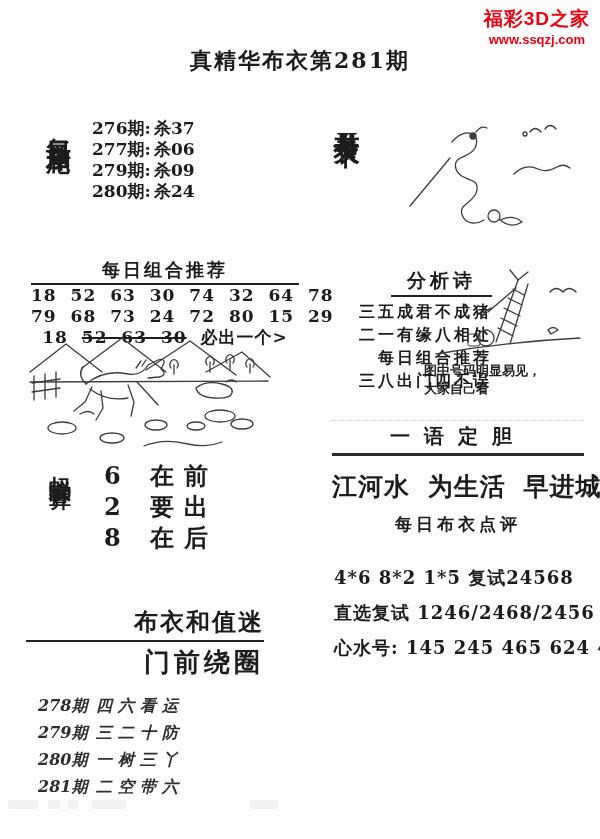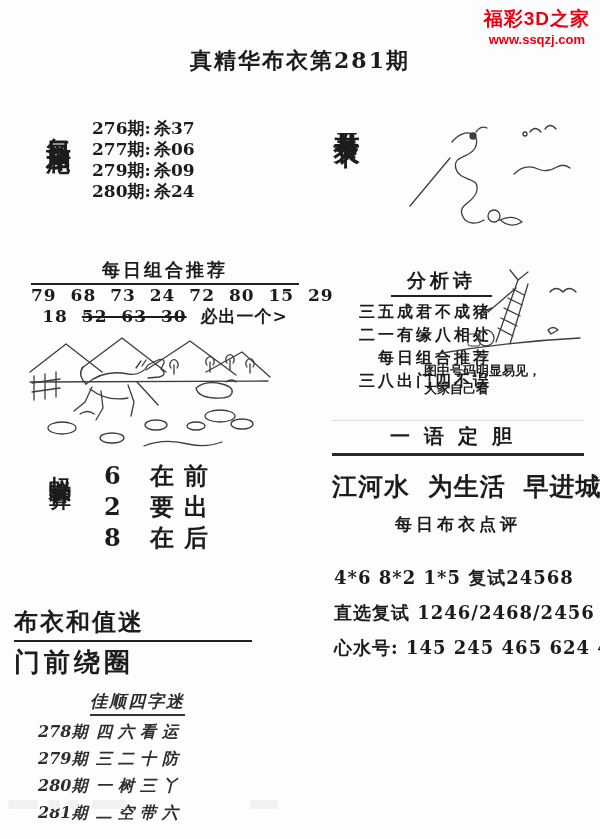--- a/index.html
+++ b/index.html
@@ -29,21 +29,21 @@
   .struck{text-decoration:line-through;text-decoration-thickness:2px;}
   
   svg{display:block;}
   .sketch path,.sketch line,.sketch ellipse,.sketch circle,.sketch polyline{fill:none;stroke:#3d3d3d;stroke-width:1.3;stroke-linecap:round;stroke-linejoin:round;}
   
   .ant-title{top:458px;left:46px;font-size:22px;letter-spacing:4px;}
   .ant-rows{top:460px;left:104px;font-size:24px;font-weight:700;line-height:31px;}
   .ant-rows .digit{display:inline-block;width:46px;}
   .ant-rows .word{letter-spacing:10px;}
   
-  .hezhi{top:606px;left:14px;width:238px;text-align:left;}
+  .hezhi{top:606px;left:26px;width:238px;text-align:right;}
   .hezhi-title{display:block;font-size:24px;font-weight:700;letter-spacing:2px;border-bottom:2px solid #222;padding-bottom:2px;}
   .hezhi-answer{font-size:26px;font-weight:700;letter-spacing:4px;margin-top:3px;}
   
   .fourchar{top:690px;left:38px;font-style:italic;color:#2e2e2e;}
   .fourchar-title{display:inline-block;margin-left:52px;font-size:17px;font-weight:700;letter-spacing:2px;border-bottom:2px solid #333;padding-bottom:1px;}
   .fourchar-rows{font-size:16px;font-weight:600;line-height:27px;margin-top:2px;}
   .fourchar-rows .period{display:inline-block;width:58px;}
   .fourchar-rows .text{letter-spacing:6px;}
   
   .buyi-title{top:112px;left:330px;font-size:26px;letter-spacing:4px;}
@@ -73,20 +73,21 @@
 <div class="abs vert kill-title">每日杀和尾</div>
 <div class="abs kill-rows">
   <div class="row"><span class="period">276期:</span><span>杀37</span></div>
   <div class="row"><span class="period">277期:</span><span>杀06</span></div>
   <div class="row"><span class="period">279期:</span><span>杀09</span></div>
   <div class="row"><span class="period">280期:</span><span>杀24</span></div>
 </div>
 
 <div class="abs combo">
   <span class="combo-title">每日组合推荐</span>
+  <div class="combo-row">18 52 63 30 74 32 64 78</div>
   <div class="combo-row">79 68 73 24 72 80 15 29</div>
   <div class="combo-row"><span>18 </span><span class="struck">52 63 30</span><span> 必出一个&gt;</span></div>
 </div>
 
 <svg class="abs sketch" style="top:326px;left:24px;" width="250" height="126" viewBox="0 0 250 126">
   <path d="M6,46 L42,18 L78,46"></path>
   <path d="M58,42 L98,12 L142,46"></path>
   <path d="M122,44 L166,15 L212,49"></path>
   <path d="M182,46 L218,26 L246,51"></path>
   <path d="M6,56 L244,55"></path>
@@ -119,21 +120,20 @@
   <div><span class="digit">2</span><span class="word">要出</span></div>
   <div><span class="digit">8</span><span class="word">在后</span></div>
 </div>
 
 <div class="abs hezhi">
   <span class="hezhi-title">布衣和值迷</span>
   <div class="hezhi-answer">门前绕圈</div>
 </div>
 
 <div class="abs fourchar">
-  <span class="fourchar-title">佳顺四字迷</span>
   <div class="fourchar-rows">
     <div><span class="period">278期</span><span class="text">四六看运</span></div>
     <div><span class="period">279期</span><span class="text">三二十防</span></div>
     <div><span class="period">280期</span><span class="text">一树三丫</span></div>
     <div><span class="period">281期</span><span class="text">二空带六</span></div>
   </div>
 </div>
 
 <div class="abs vert buyi-title">布衣天下Ⅱ</div>
 

